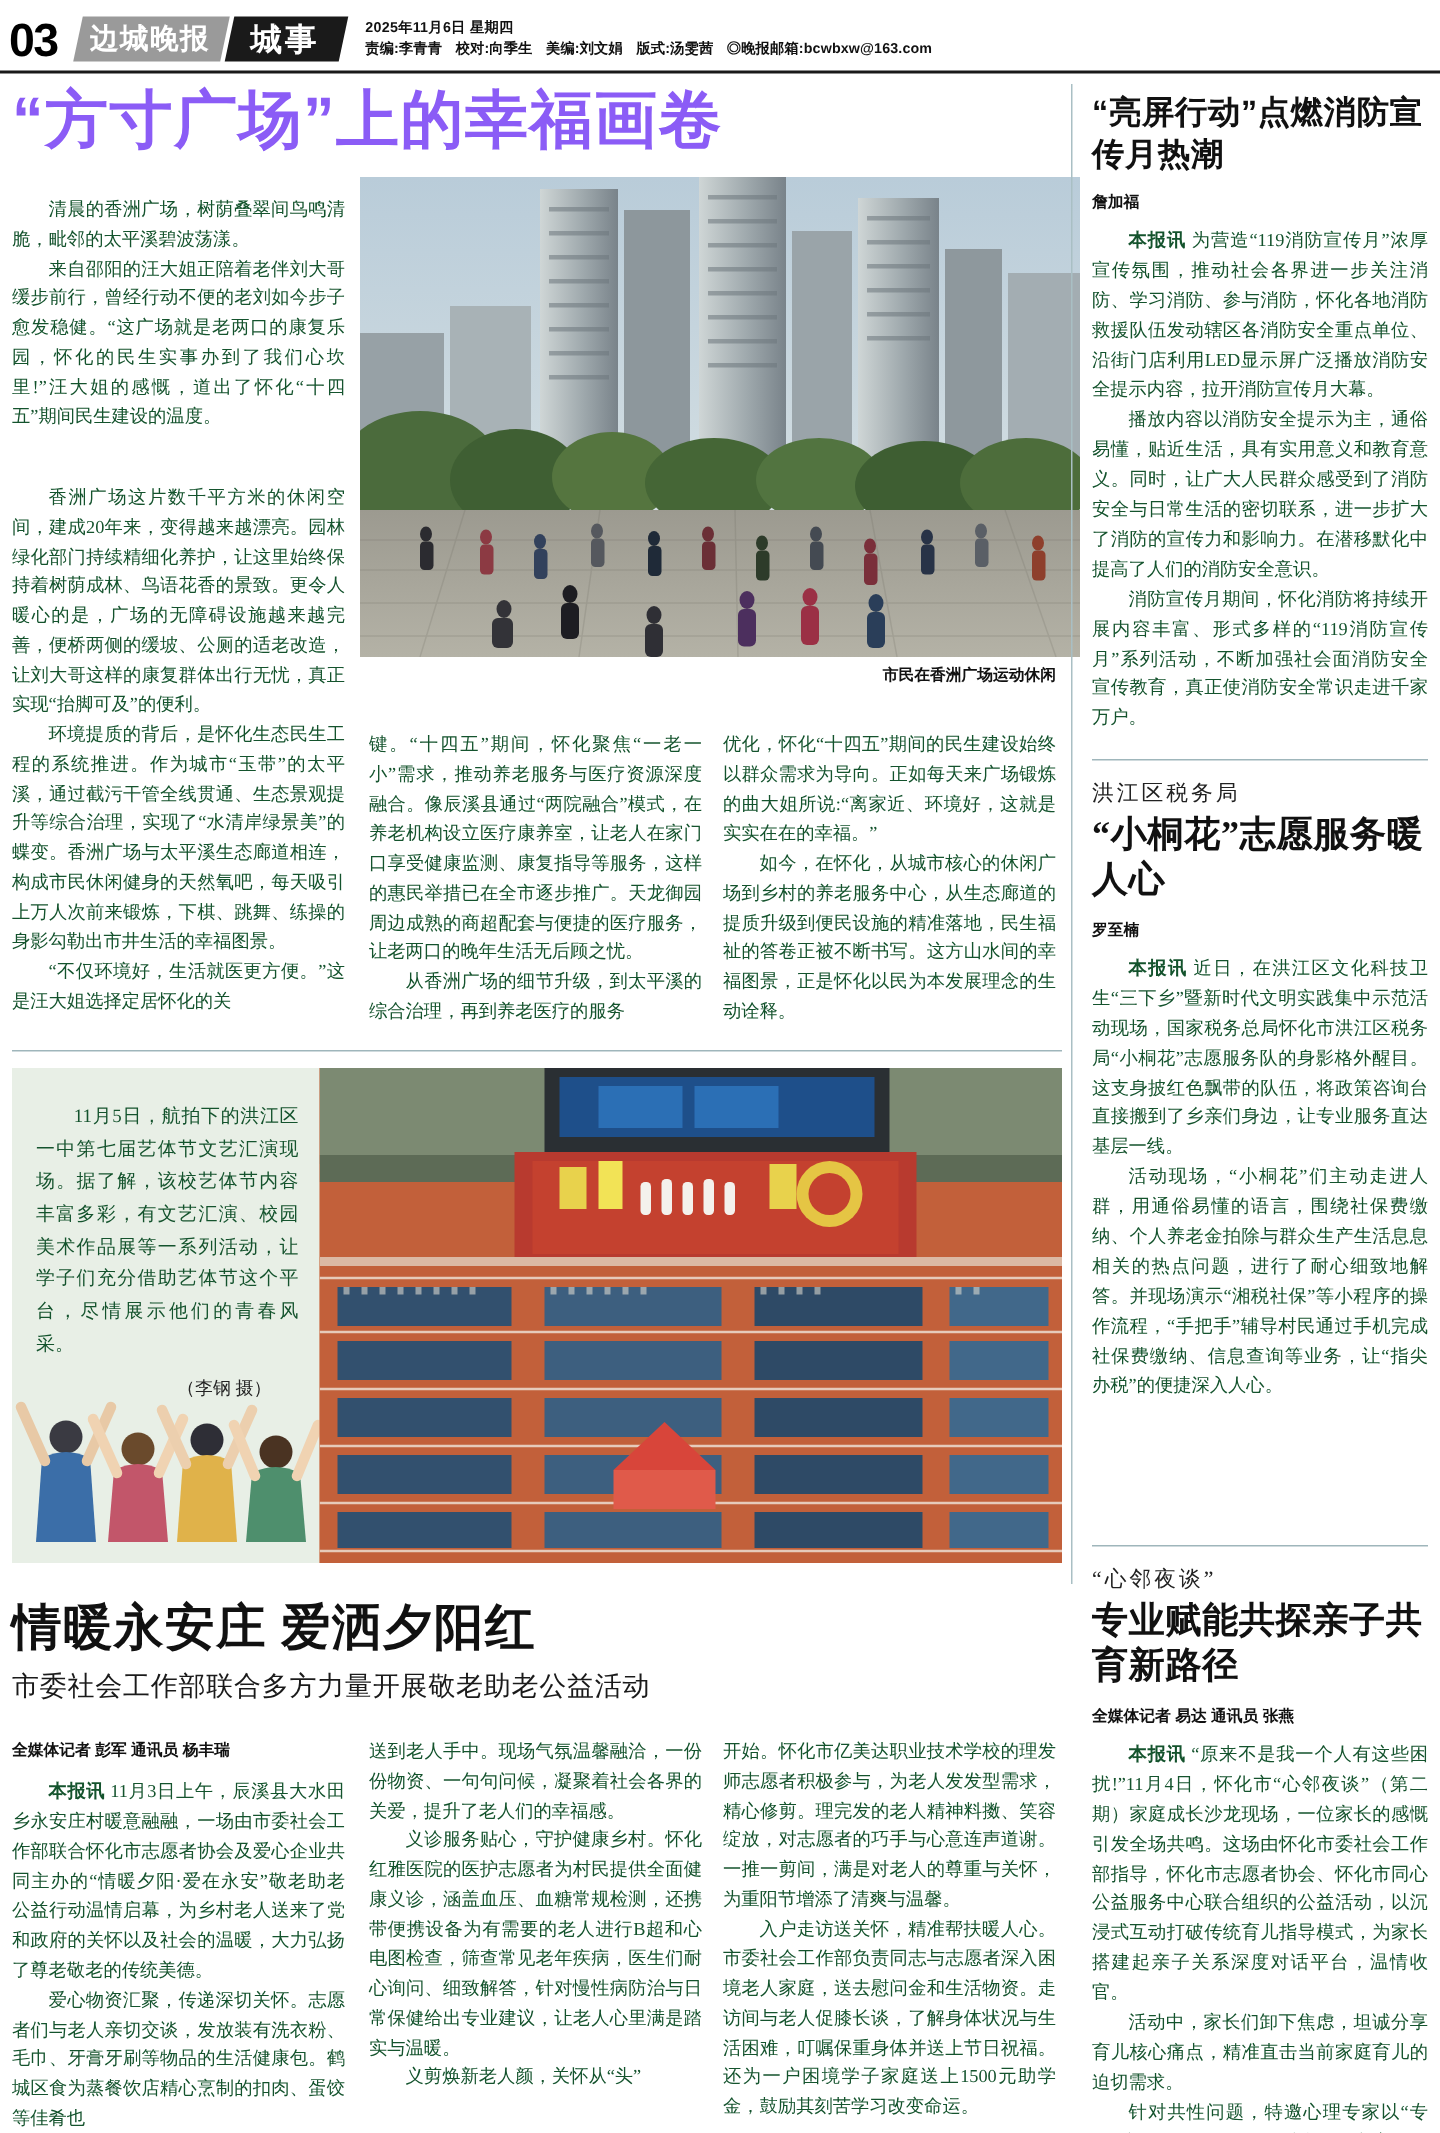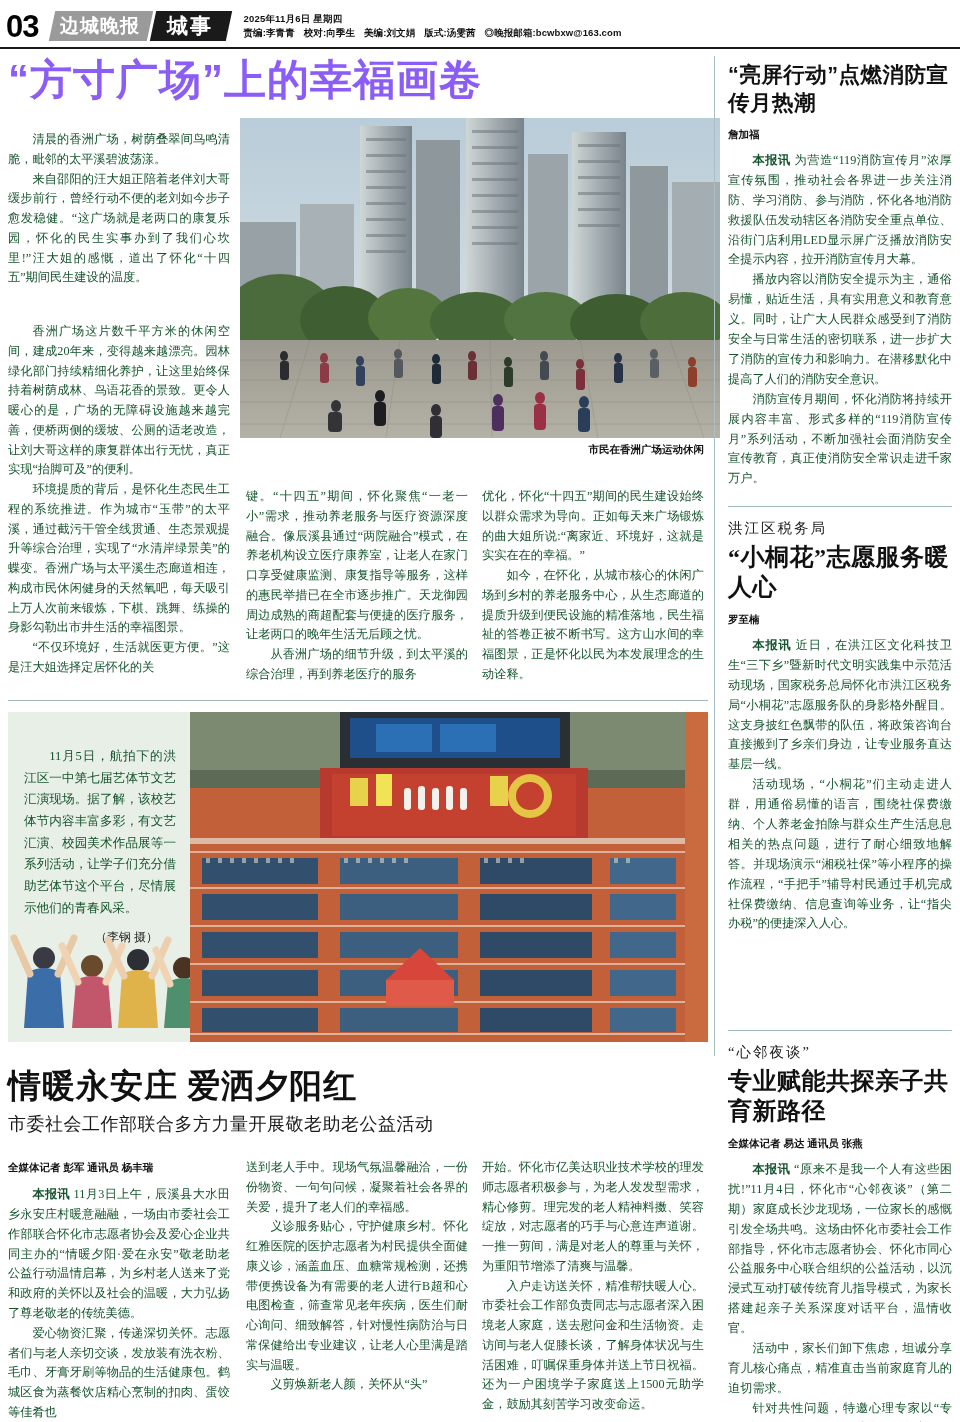--- a/index.html
+++ b/index.html
@@ -97,23 +97,22 @@
     height: 1000px; border-left: 1px solid #a9bfc4; }
   .hrule-left { position: absolute; left: 8px; top: 700px; width: 700px;
     border-top: 1px solid #9fb6bb; }
 
   
   .feature {
     position: absolute; left: 8px; top: 712px; width: 700px; height: 330px;
     background: #e8efe6; display: flex;
   }
   .feature-text {
-    width: 182px; padding: 22px 14px 24px 16px;
+    width: 205px; padding: 22px 14px 24px 16px;
     position: relative;
-    margin-top: 12px;
   }
   .feature-text .bodytext { font-size: 12.6px; line-height: 1.72; }
   .feature-credit {
     margin-top: 10px; text-align: right; font-size: 12px;
     padding-right: 18px; color: #242424;
   }
   .feature-photo {
     flex: 1; overflow: hidden; position: relative; background: #c96a3f;
   }
   .feature-deco {

